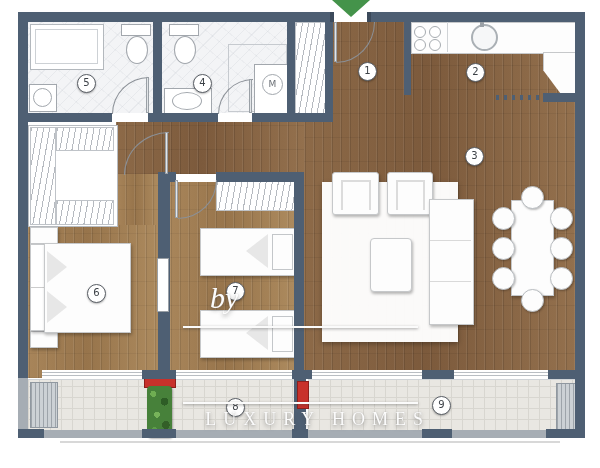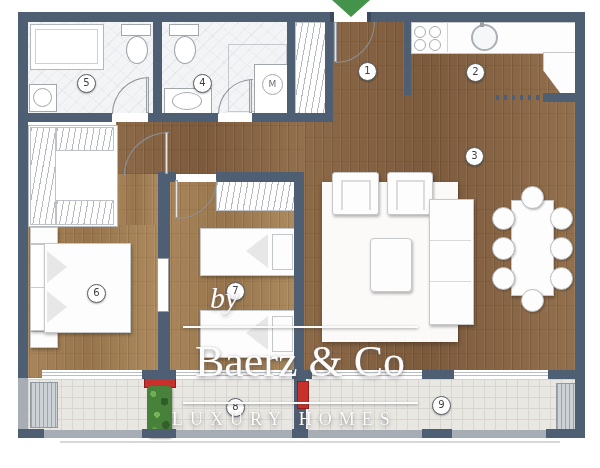--- a/index.html
+++ b/index.html
@@ -190,17 +190,16 @@
   <div class="rlabel" style="left:465px;top:147px;">3</div>
   <div class="rlabel" style="left:193px;top:74px;">4</div>
   <div class="rlabel" style="left:77px;top:74px;">5</div>
   <div class="rlabel" style="left:87px;top:284px;">6</div>
   <div class="rlabel" style="left:226px;top:282px;">7</div>
   <div class="rlabel" style="left:226px;top:398px;">8</div>
   <div class="rlabel" style="left:432px;top:396px;">9</div>
 
   <div class="wm" style="left:210px;top:281px;font-size:30px;font-style:italic;">by</div>
   <div class="wmline" style="left:183px;top:326px;width:235px;"></div>
-  <div class="wm" style="left:175px;top:334px;width:250px;font-size:44px;line-height:56px;text-align:center;">Baerz &amp; Co</div>
   <div class="wmline" style="left:183px;top:402px;width:235px;"></div>
-  <div class="wm" style="left:172px;top:409px;width:258px;font-size:18px;letter-spacing:7px;text-align:left;">LUXURY HOMES</div>
+  <div class="wm" style="left:172px;top:409px;width:258px;font-size:18px;letter-spacing:7px;text-align:right;">LUXURY HOMES</div>
 
 </div>
 
 </body></html>

